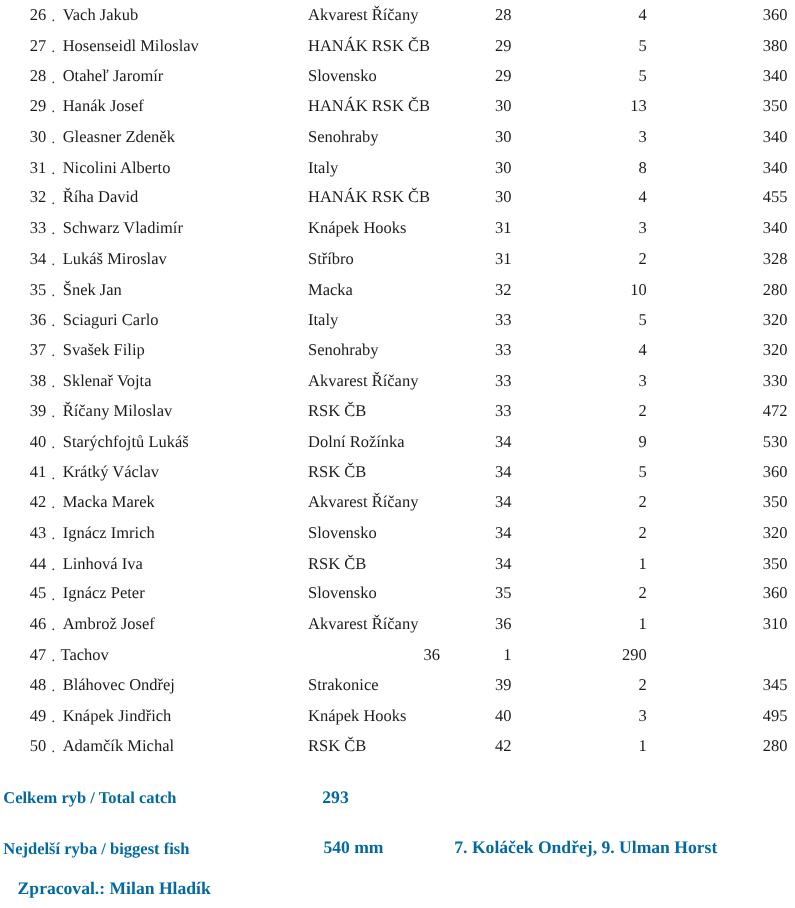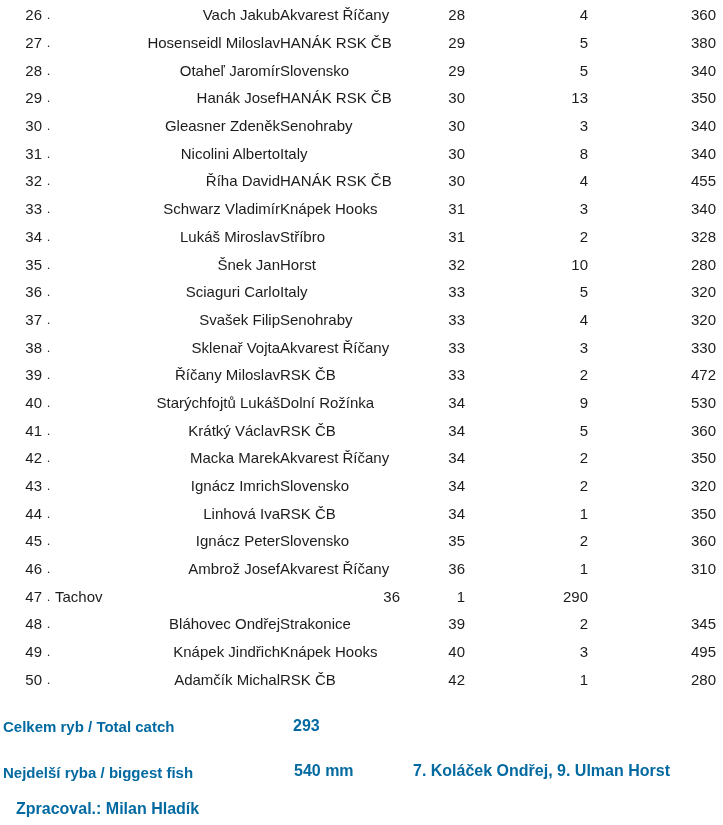--- a/index.html
+++ b/index.html
@@ -5,21 +5,21 @@
   html, body {
     margin: 0;
     padding: 0;
     background: #ffffff;
   }
   .page {
     position: relative;
     width: 723px;
     height: 825px;
     background: #ffffff;
-    font-family: Liberation Sans, sans-serif;
+    font-family: Liberation Serif, serif;
     color: #1c1c1c;
     overflow: hidden;
   }
   .results {
     position: absolute;
     top: 1px;
     left: 0;
     width: 723px;
   }
   .row {
@@ -27,21 +27,21 @@
     grid-template-columns: 42px 13px 225px 120px 65px 123px 128px;
     height: 27.7px;
     align-items: center;
     font-size: 15px;
     line-height: 1;
     white-space: nowrap;
   }
   .cell { overflow: visible; }
   .rank  { text-align: right; }
   .dot   { text-align: center; font-size: 13px; color: #2a2a2a; }
-  .name  { text-align: right; padding-left: 2px; }
+  .name  { text-align: left; padding-left: 2px; }
   .club  { text-align: left; }
   .num   { text-align: right; }
   .sum {
     position: absolute;
     font-weight: bold;
     color: #0369a1;
     white-space: nowrap;
     line-height: 1.15;
   }
   .sum-label   { font-size: 15px; }
@@ -142,21 +142,21 @@
       <span class="cell club">Stříbro</span>
       <span class="cell num">31</span>
       <span class="cell num">2</span>
       <span class="cell num">328</span>
     </div>
 
     <div class="row">
       <span class="cell rank num">35</span>
       <span class="cell dot">.</span>
       <span class="cell name">Šnek Jan</span>
-      <span class="cell club">Horst</span>
+      <span class="cell club">Macka</span>
       <span class="cell num">32</span>
       <span class="cell num">10</span>
       <span class="cell num">280</span>
     </div>
 
     <div class="row">
       <span class="cell rank num">36</span>
       <span class="cell dot">.</span>
       <span class="cell name">Sciaguri Carlo</span>
       <span class="cell club">Italy</span>

